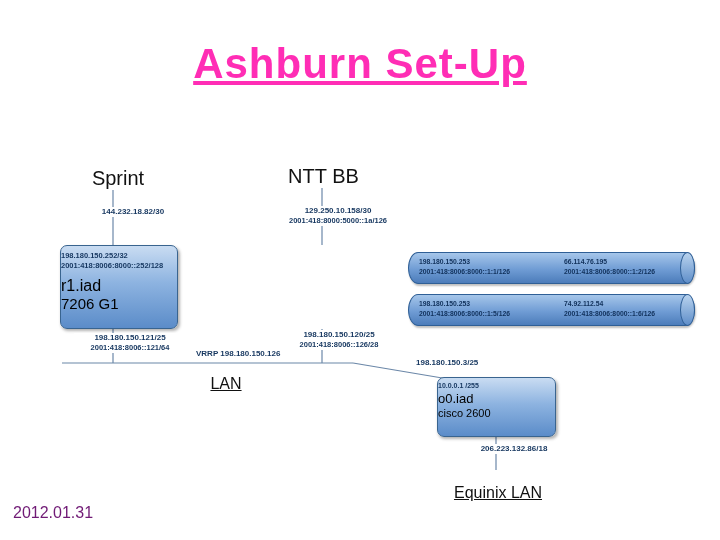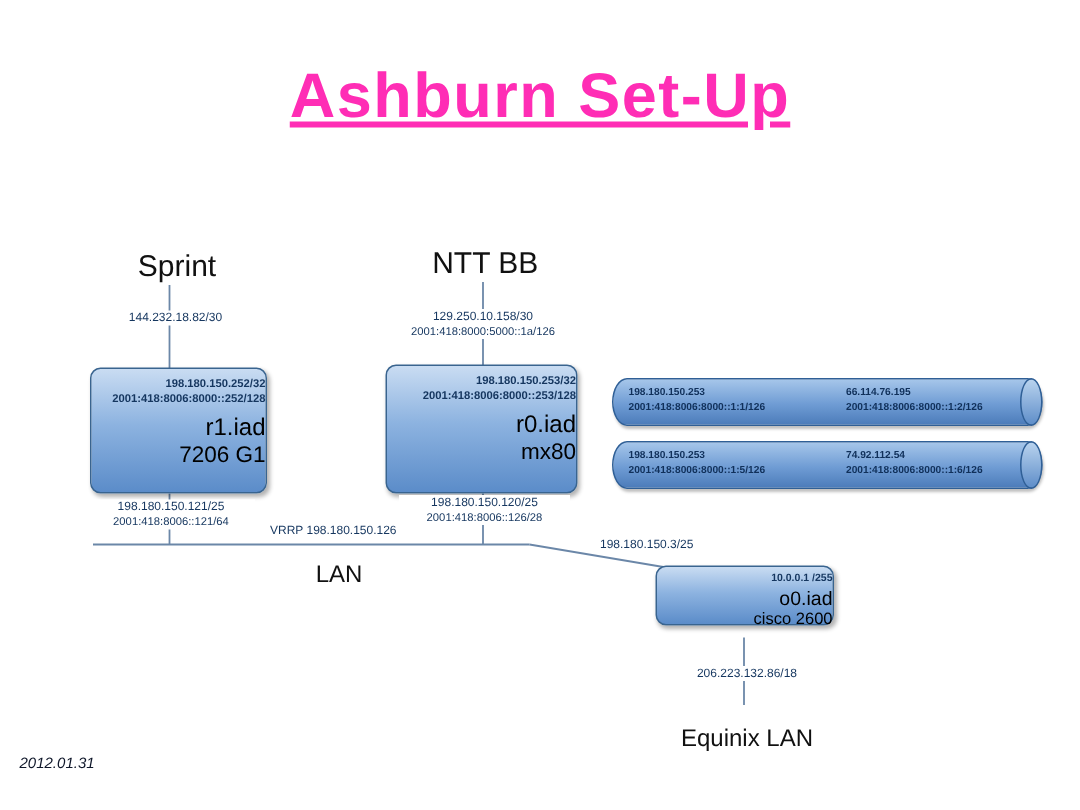--- a/index.html
+++ b/index.html
@@ -3,42 +3,42 @@
 <meta charset="utf-8">
 <style>
   * { margin:0; padding:0; box-sizing:border-box; }
   html,body { background:#ffffff; }
   body { font-family:"Liberation Sans", sans-serif; }
   #slide { position:relative; width:720px; height:540px; background:#ffffff; overflow:hidden; }
   .abs { position:absolute; }
   .title { top:40px; left:0; width:720px; text-align:center; font-size:42px; font-weight:bold;
            color:#ff2db5; letter-spacing:1px;text-decoration:underline; }
   .uplink-label { font-size:20px; color:#111; text-align:center; }
-  .ip { font-size:8px; font-weight:normal; color:#15365f; line-height:1.3; text-align:center;
-        background:#ffffff; white-space:nowrap; }
+  .ip { font-size:8px; font-weight:bold; color:#15365f; line-height:1.3; text-align:center;
+        background:#ffffff; white-space:nowrap;margin-left:16px; }
   .ip .v6 { font-size:7.5px; }
-  .node { border:1px solid #39648f; border-radius:7px; text-align:right;
+  .node { border:1px solid #39648f; border-radius:7px; text-align:left;
           background:linear-gradient(to bottom,#c9dcf2 0%,#8db3e0 45%,#5b8cc9 100%);
           box-shadow:1.5px 2px 3px rgba(0,0,0,.3); }
   .node .ipline { font-size:7.5px; font-weight:bold; color:#15365f; line-height:1.35; white-space:nowrap; }
   .node .name  { font-size:16px; color:#000; margin-top:5px; line-height:1.2; }
   .node .model { font-size:15px; color:#000; line-height:1.2; }
   .node-sm .ipline { font-size:7px; }
   .node-sm .name  { font-size:13px; margin-top:1px; }
   .node-sm .model { font-size:11px; }
   .cyl { border:1px solid #2f5f96; border-radius:10px/50%;
          background:linear-gradient(to bottom,#a6c6ea 0%,#6f9cd4 55%,#4c7cba 100%);
          box-shadow:1px 2px 2px rgba(0,0,0,.25); }
   .cyl .cap { position:absolute; right:-1px; top:-1px; width:15px; height:32px;
               border:1px solid #2f5f96; border-radius:50%;
               background:linear-gradient(to bottom,#b9d3ee,#5f8ec9); }
   .cyl .col { position:absolute; top:4px; font-size:6.8px; font-weight:bold; color:#10305a;
               line-height:1.5; white-space:nowrap; }
-  .small-label { font-size:16px; color:#111; text-align:center; }
-  .date { font-size:10px; color:#0f172a;font-style:italic; }
+  .small-label { font-size:16px; color:#111; text-align:center;text-decoration:underline; }
+  .date { font-size:16px; color:#701a75; }
 </style>
 </head>
 <body>
 
 <div id="slide">
 
   <svg class="abs" style="left:0;top:0" width="720" height="540">
     <g stroke="#6b87a8" stroke-width="1.2" fill="none">
       <line x1="113" y1="190" x2="113" y2="247"></line>
       <line x1="322" y1="188" x2="322" y2="245"></line>
@@ -61,26 +61,20 @@
     <div class="v6">2001:418:8000:5000::1a/126</div>
   </div>
 
   <div class="abs node" style="left:60px;top:245px;width:118px;height:84px;padding-top:5px">
     <div class="ipline">198.180.150.252/32</div>
     <div class="ipline">2001:418:8006:8000::252/128</div>
     <div class="name">r1.iad</div>
     <div class="model">7206 G1</div>
   </div>
 
-  <div class="abs node" style="left:257px;top:243px;width:128px;height:86px;padding-top:5px">
-    <div class="ipline">198.180.150.253/32</div>
-    <div class="ipline">2001:418:8006:8000::253/128</div>
-    <div class="name">r0.iad</div>
-    <div class="model">mx80</div>
-  </div>
 
   <div class="abs cyl" style="left:408px;top:252px;width:287px;height:32px">
     <div class="cap"></div>
     <div class="col" style="left:10px">
       <div>198.180.150.253</div>
       <div>2001:418:8006:8000::1:1/126</div>
     </div>
     <div class="col" style="left:155px">
       <div>66.114.76.195</div>
       <div>2001:418:8006:8000::1:2/126</div>
@@ -105,21 +99,21 @@
   </div>
   <div class="abs ip" style="left:266px;top:330px;width:114px">
     <div>198.180.150.120/25</div>
     <div class="v6">2001:418:8006::126/28</div>
   </div>
 
   <div class="abs ip" style="left:180px;top:349px;background:transparent">VRRP 198.180.150.126</div>
   <div class="abs small-label" style="left:196px;top:375px;width:60px">LAN</div>
   <div class="abs ip" style="left:400px;top:358px;background:transparent">198.180.150.3/25</div>
 
-  <div class="abs node node-sm" style="left:437px;top:377px;width:119px;height:40px;padding-top:3px">
+  <div class="abs node node-sm" style="left:437px;top:377px;width:119px;height:60px;padding-top:3px">
     <div class="ipline">10.0.0.1 /255</div>
     <div class="name">o0.iad</div>
     <div class="model">cisco 2600</div>
   </div>
 
   <div class="abs ip" style="left:443px;top:444px;width:110px">206.223.132.86/18</div>
   <div class="abs small-label" style="left:437px;top:484px;width:122px">Equinix LAN</div>
 
   <div class="abs date" style="left:13px;top:504px">2012.01.31</div>
 

